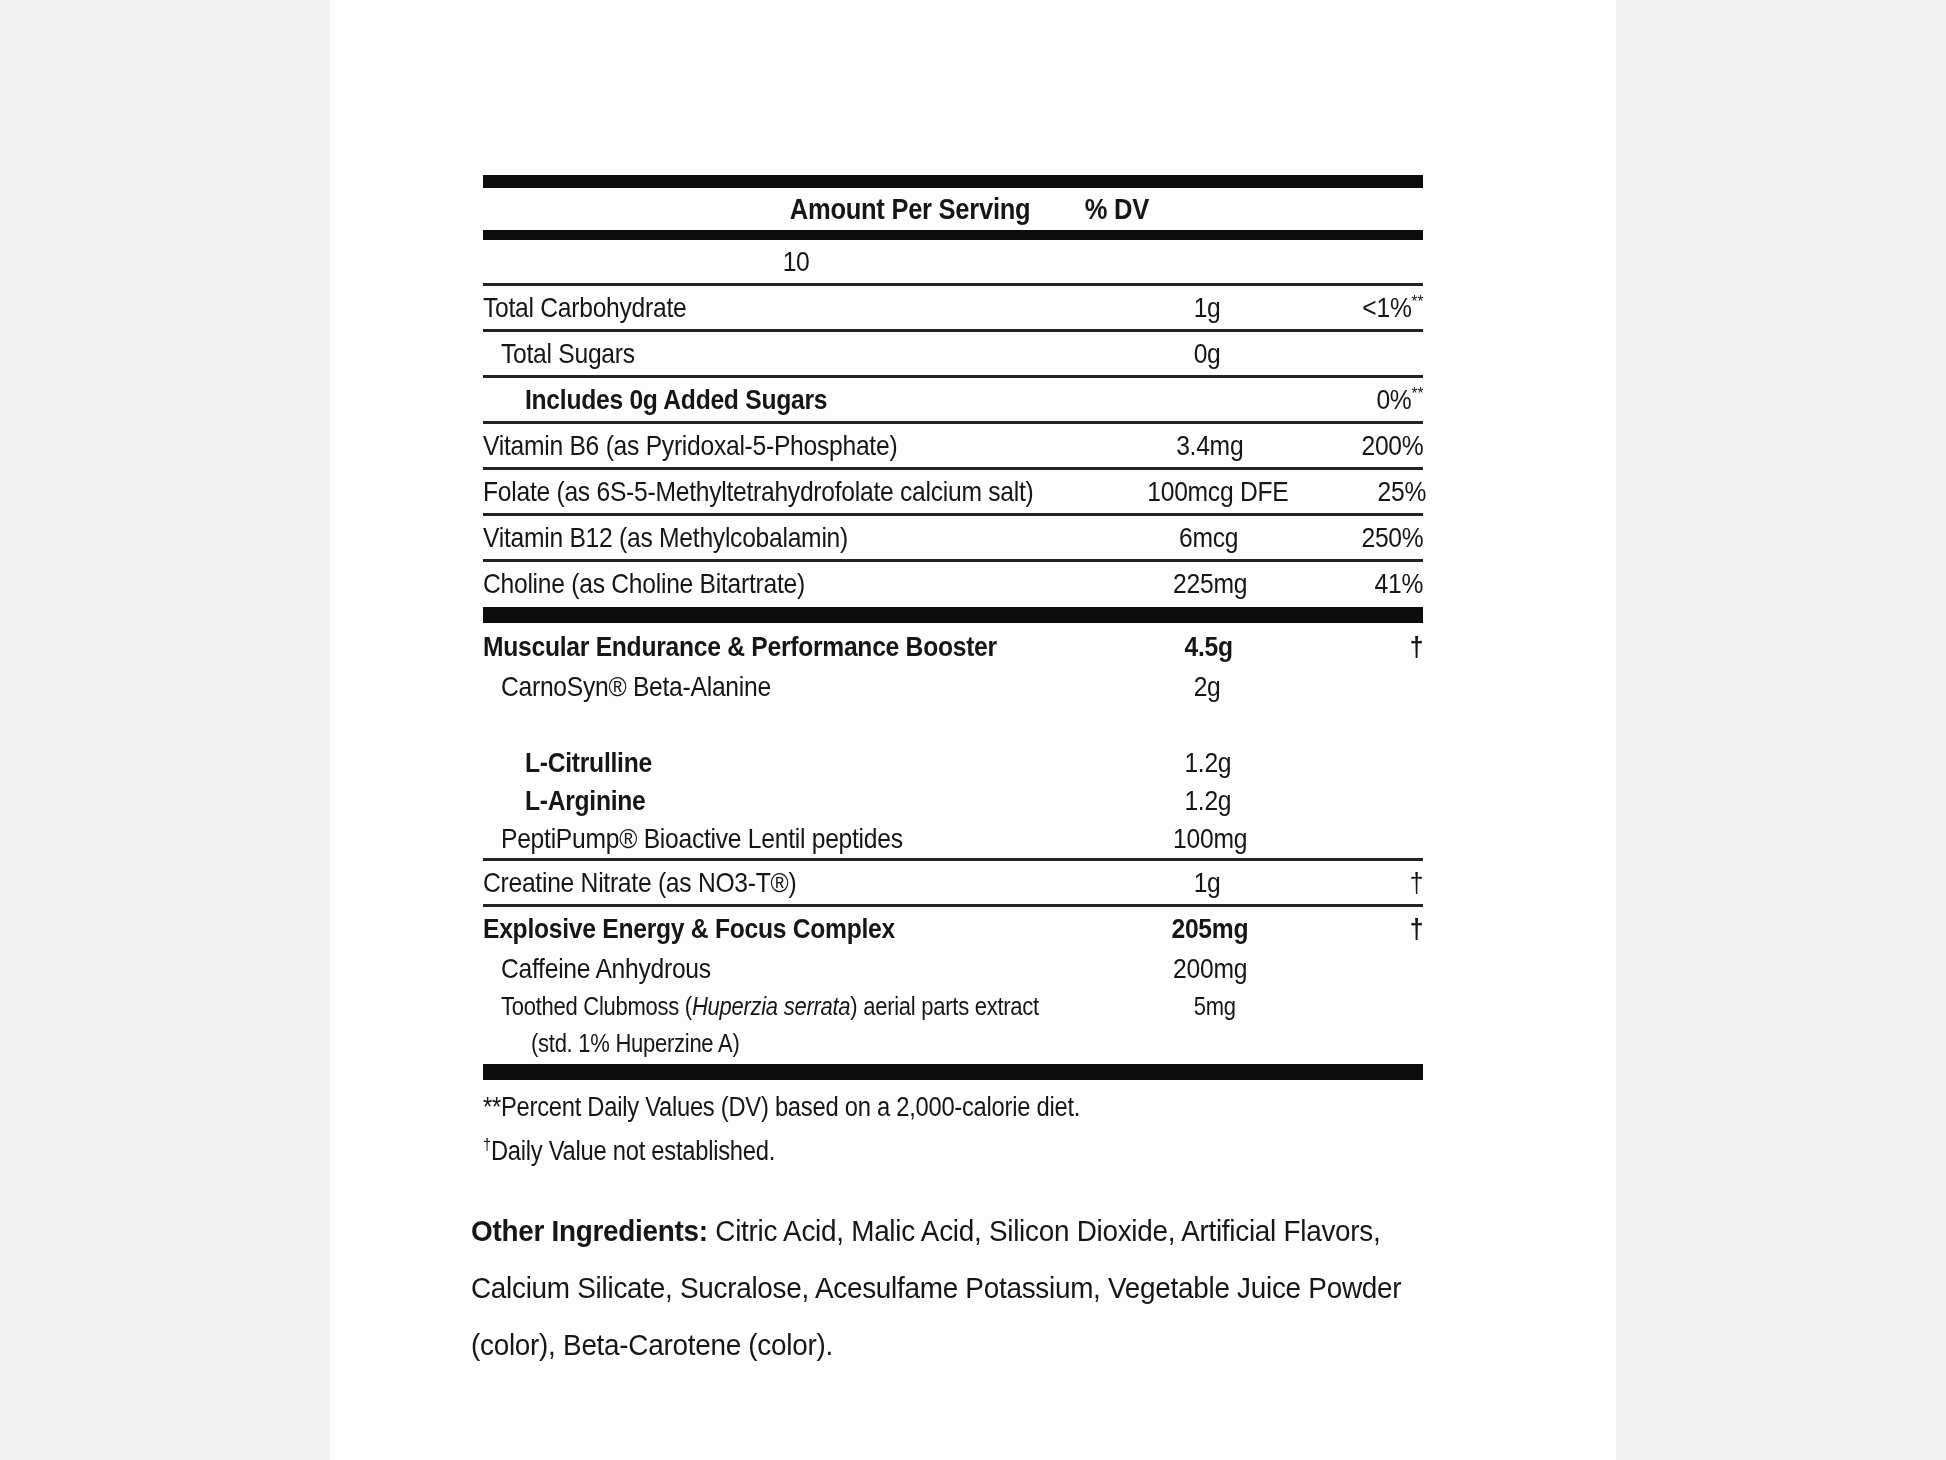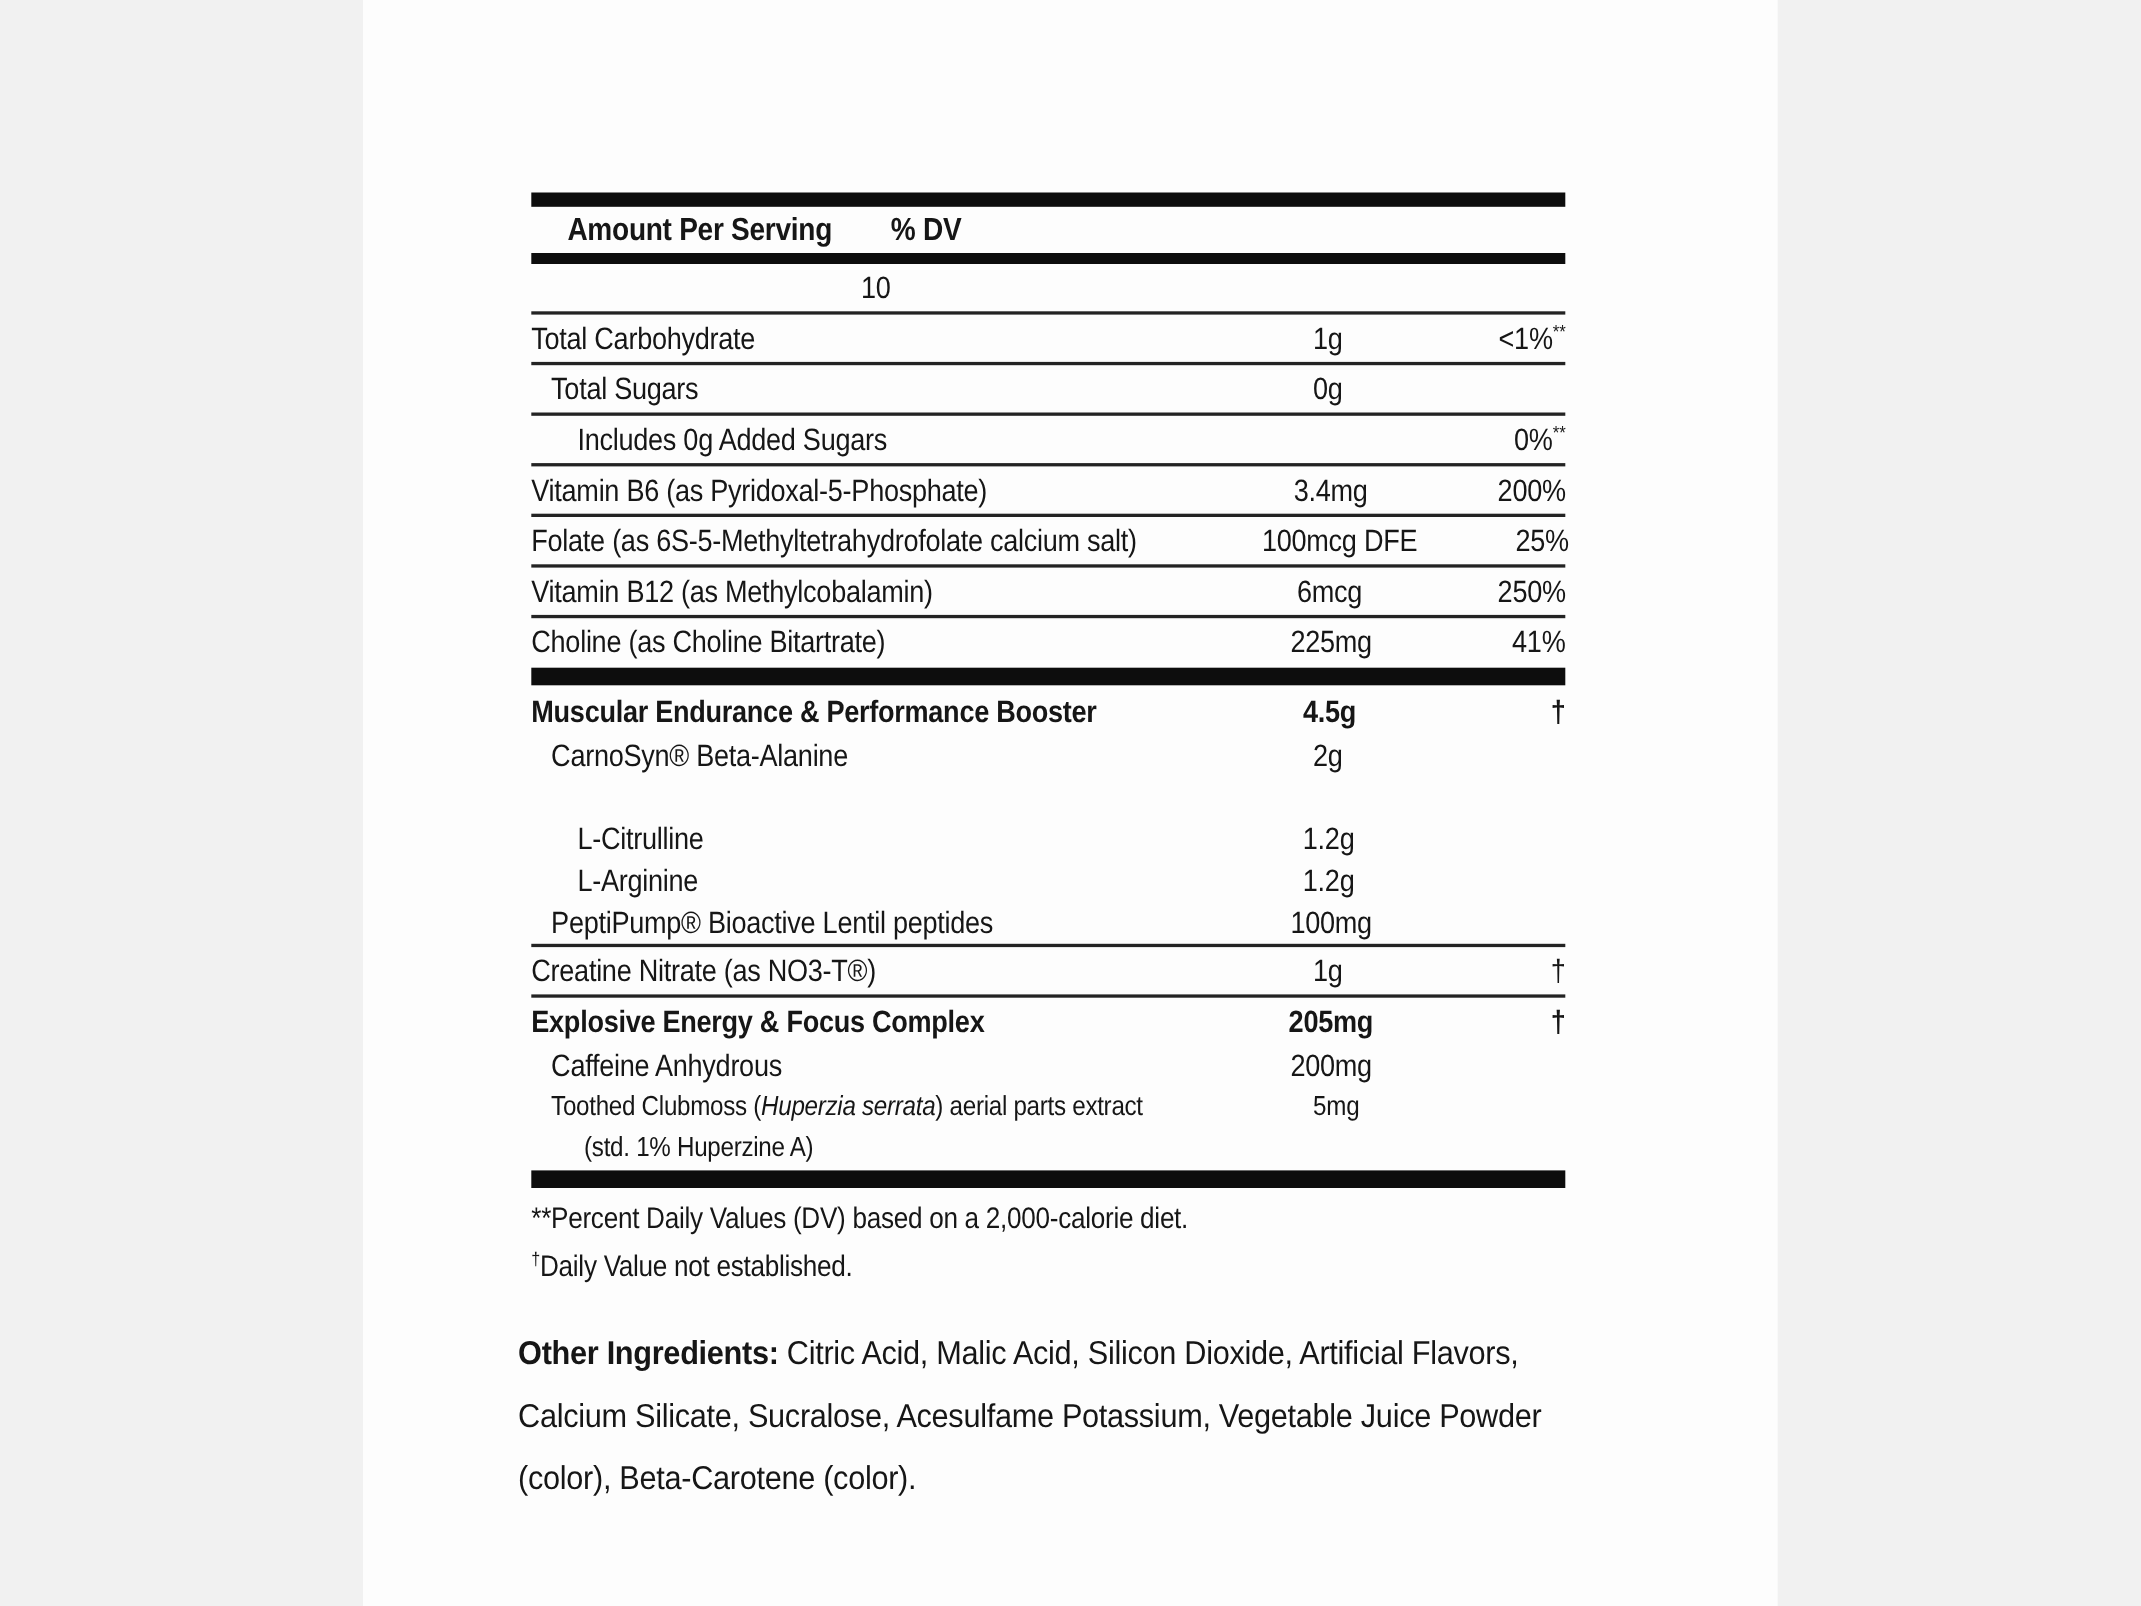--- a/index.html
+++ b/index.html
@@ -11,35 +11,35 @@
   }
   .panel{position:absolute;top:0;bottom:0;left:330px;width:1286px;background:#fdfdfd;}
   .label-wrap{position:absolute;left:483px;top:175px;width:940px;}
   
   .bar{background:#0d0d0d;width:100%;}
   .bar.top{height:13px;}
   .bar.head{height:10px;}
   .bar.section{height:16px;margin:2px 0;}
   .rule{height:3px;background:#232323;width:100%;}
   
-  .hdr{display:flex;justify-content:flex-start;align-items:center;min-height:42px;font-weight:bold;font-size:29px;letter-spacing:-0.3px;}
+  .hdr{display:flex;justify-content:center;align-items:center;min-height:42px;font-weight:bold;font-size:29px;letter-spacing:-0.3px;}
   .hdr .dv-h{width:118px;text-align:right;}
   
   .row{display:grid;grid-template-columns:1fr 200px 118px;align-items:center;min-height:43px;font-size:28px;letter-spacing:-0.3px;}
   .row.sub{min-height:38px;}
   .row.small{min-height:37px;font-size:25px;}
   .row.bold{font-weight:bold;}
   .cell{white-space:nowrap;}
   .cell.lbl{overflow:visible;}
   .cell.amt{text-align:center;}
   .cell.dv{text-align:right;}
   .cond{display:inline-block;transform:scaleX(0.88);transform-origin:0 50%;}
   .amt .cond,.dv .cond,.hdr .cond{transform-origin:100% 50%;}
   .indent-1{padding-left:18px;}
-  .indent-2{padding-left:42px;}
+  .indent-2{padding-left:42px;font-weight:bold;}
   .indent-3{padding-left:48px;}
   sup{font-size:0.62em;vertical-align:super;letter-spacing:0;}
   
   .footnotes{margin-top:9px;font-size:27px;letter-spacing:-0.3px;line-height:37px;}
   .footnote .cond{transform-origin:0 50%;}
   .fn-sup{font-size:0.62em;vertical-align:super;}
   
   .other{margin-top:32px;margin-left:-12px;width:1000px;font-size:30px;letter-spacing:-0.3px;line-height:57px;}
   .other .lead{font-weight:bold;}
   .other .cond-block{display:block;transform:scaleX(0.93);transform-origin:0 0;width:1060px;}

